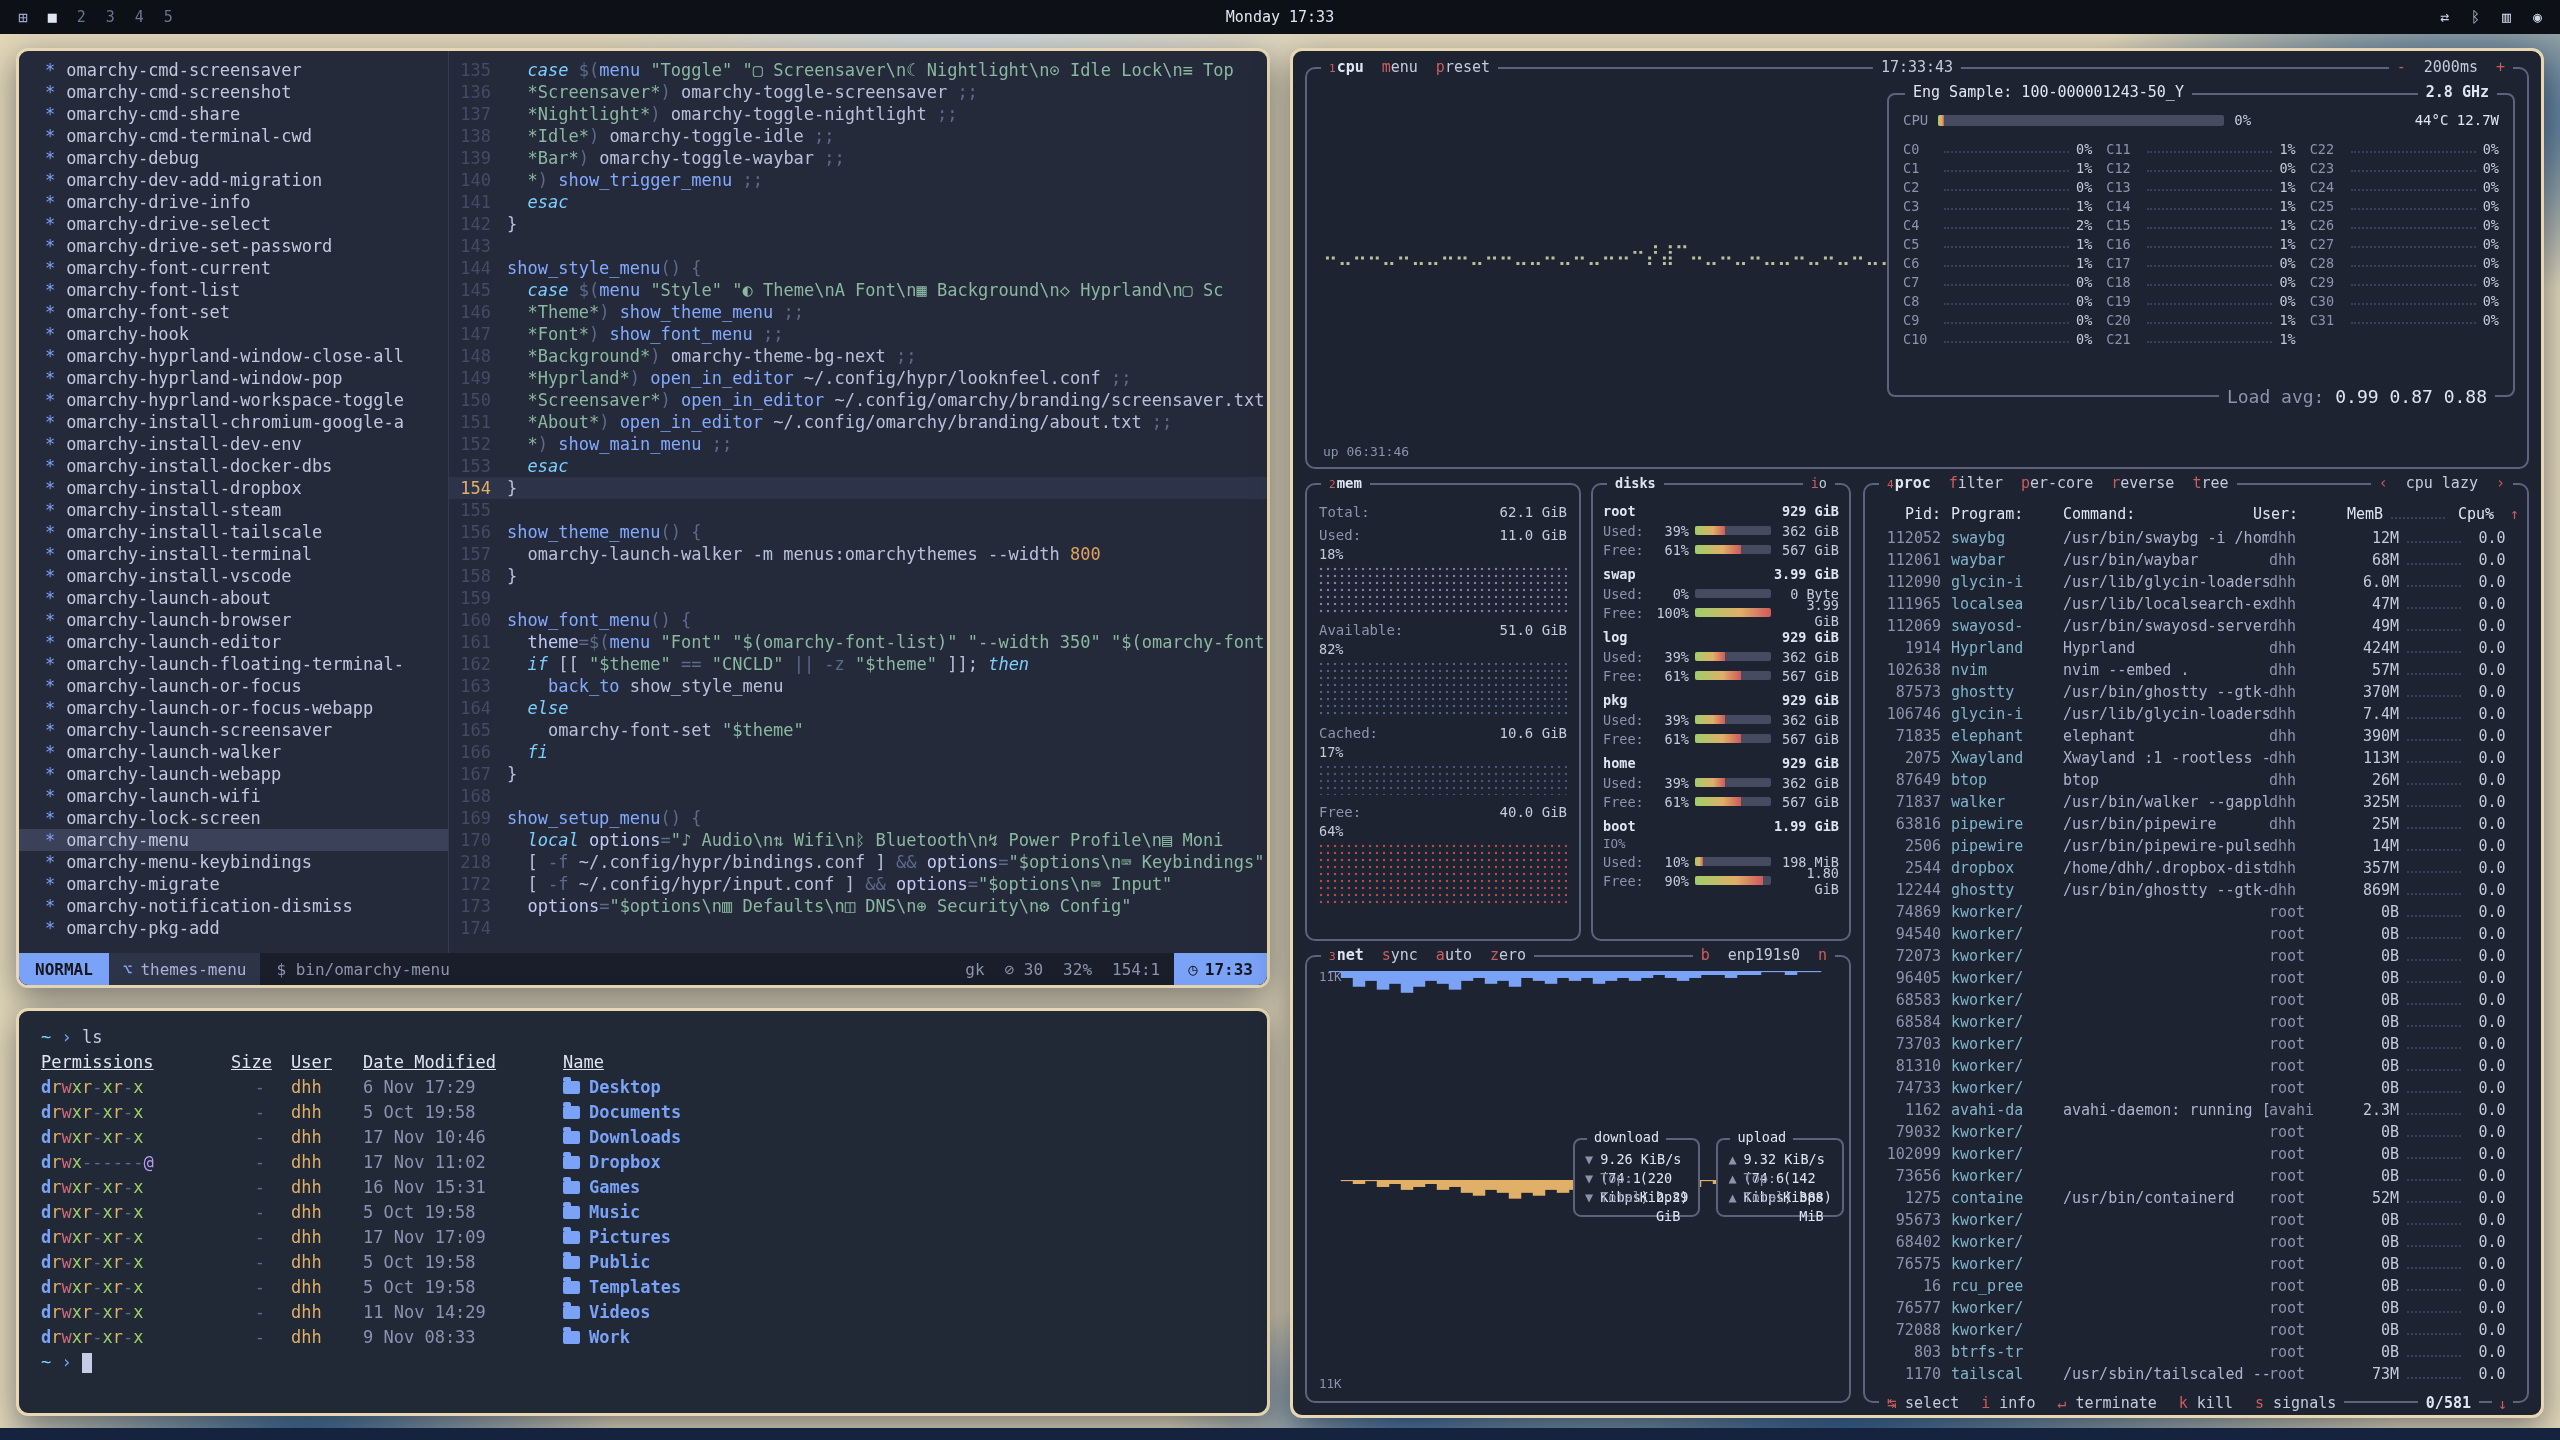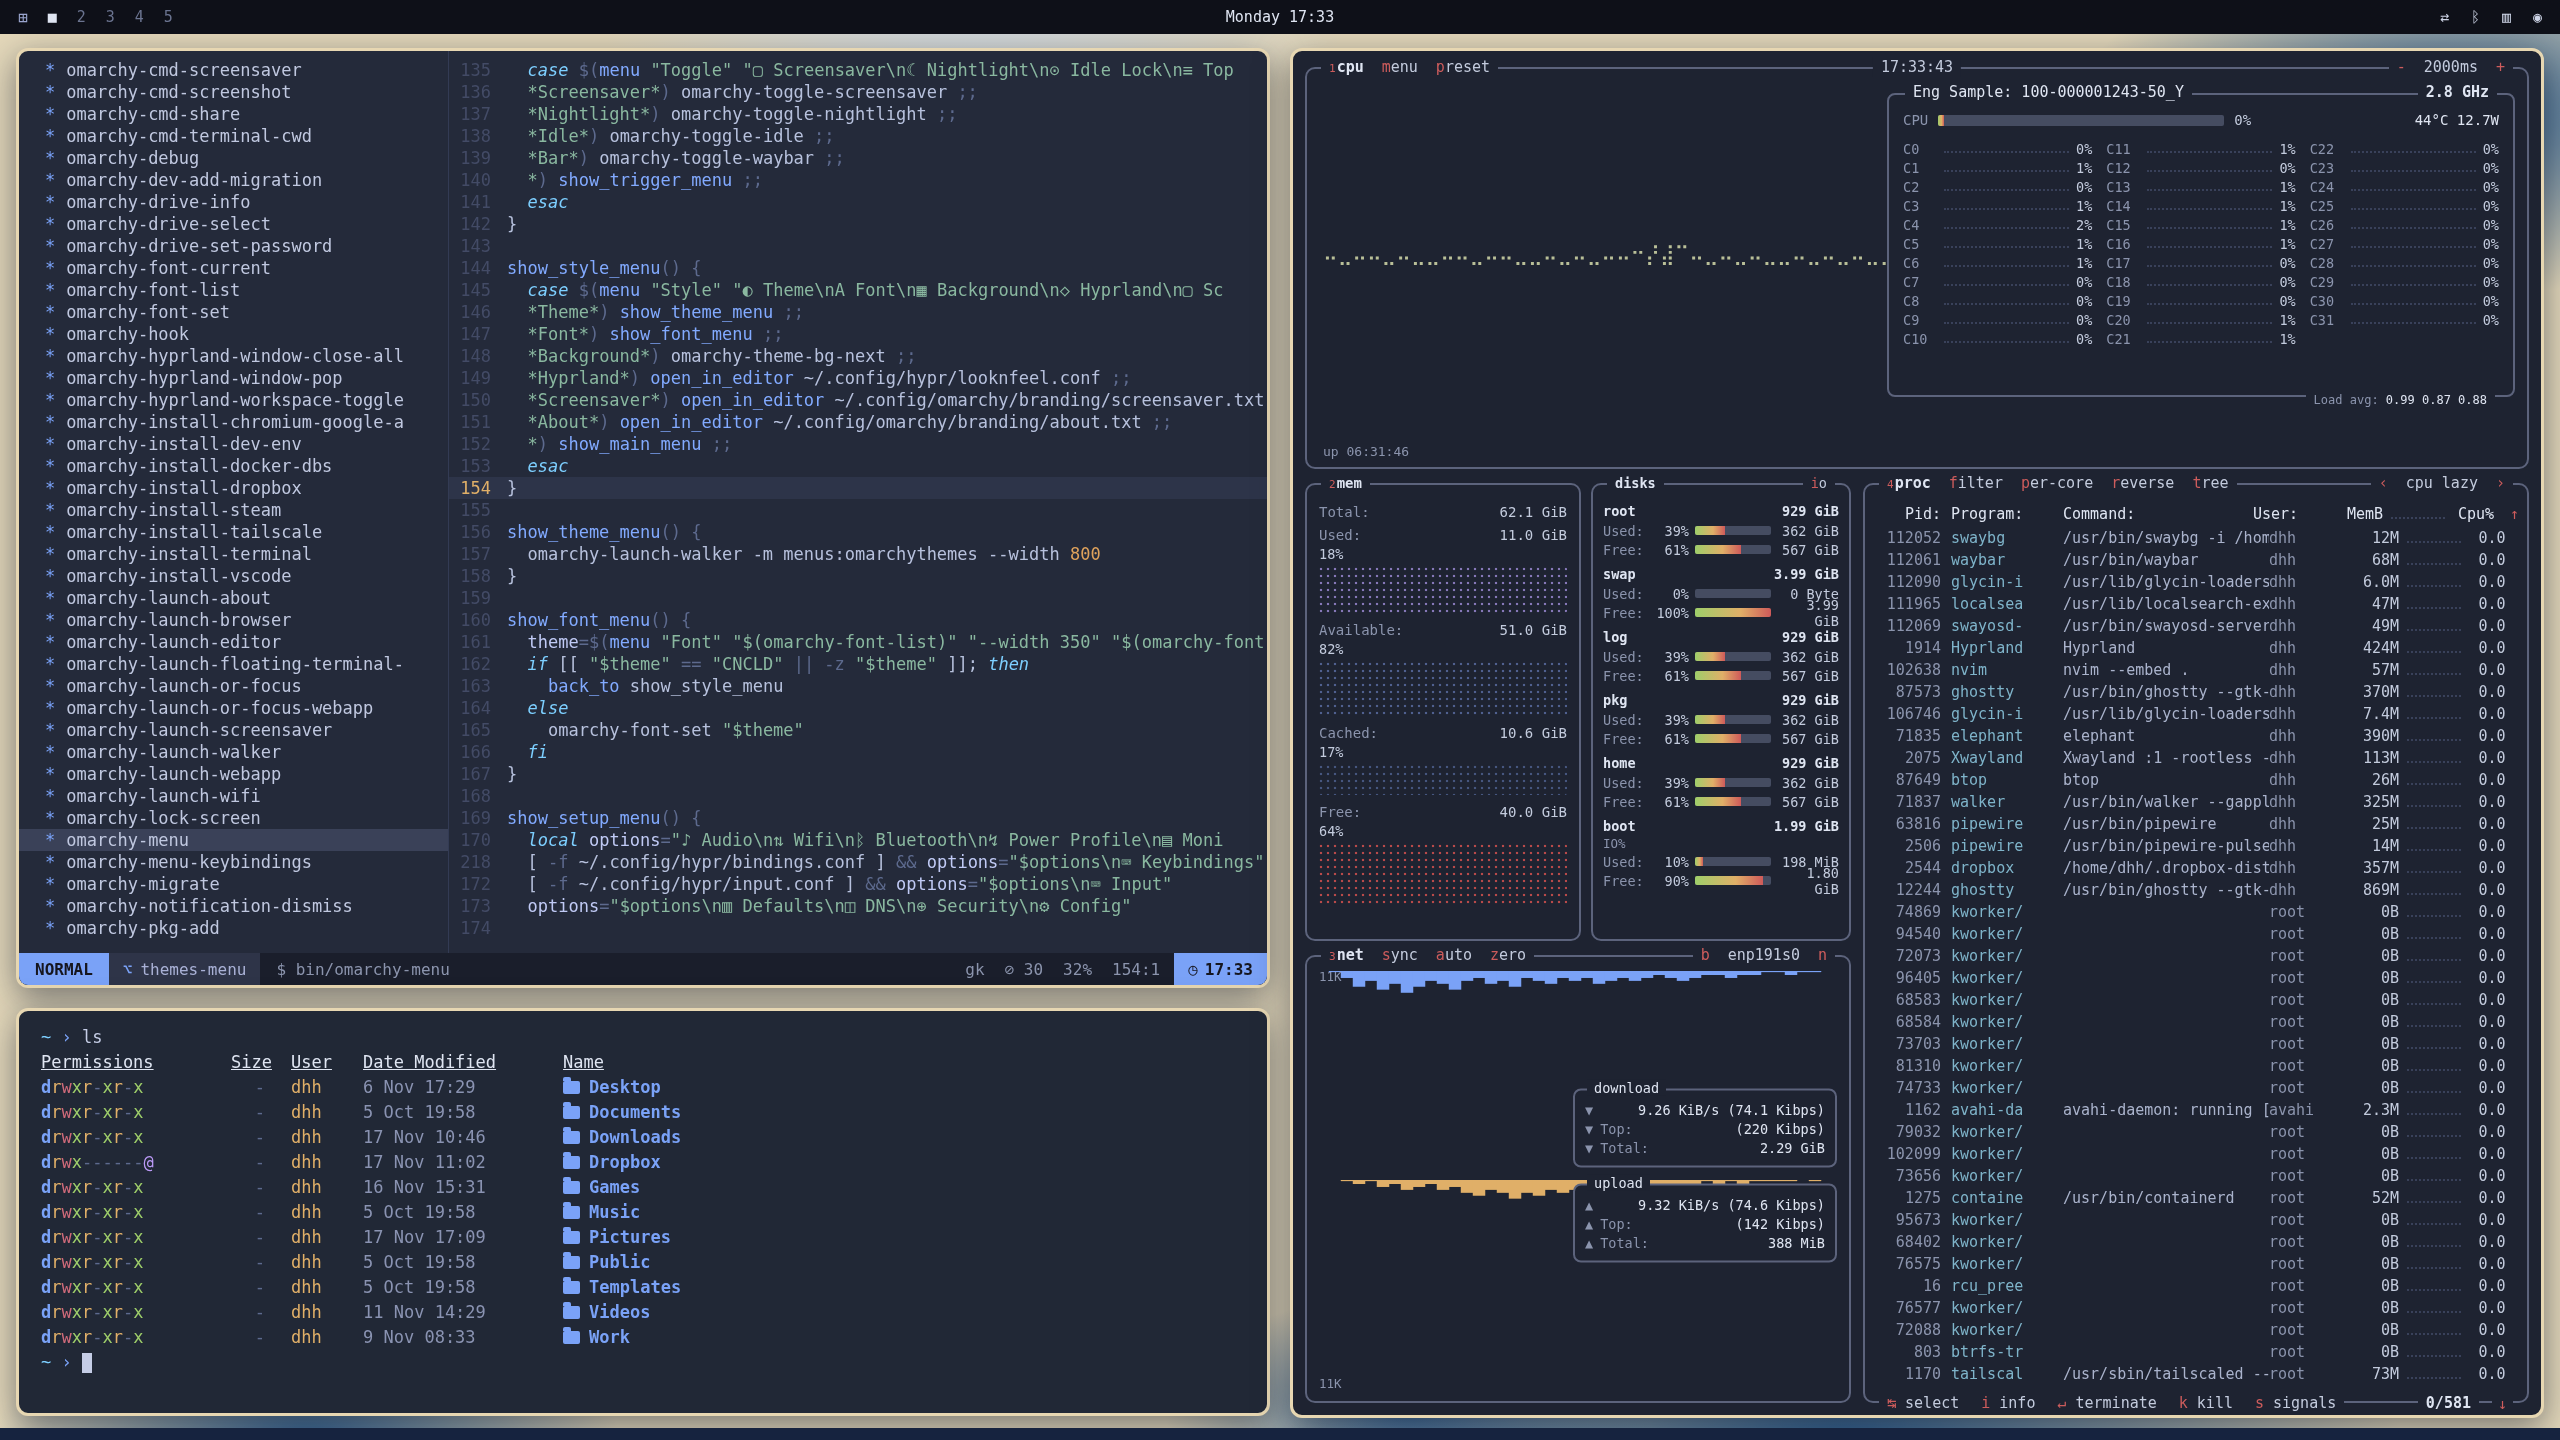--- a/index.html
+++ b/index.html
@@ -93,21 +93,21 @@
 .ci-freq{position:absolute;top:-12px;right:16px;background:var(--bbg);padding:0 8px;color:#dfe5f2;font-weight:bold}
 .ci-meter-row{display:flex;align-items:center;gap:10px;font-size:14px;height:22px}
 .meter.big{width:286px}
 .ci-temp{margin-left:auto;color:#dfe5f2}
 .core-grid{display:flex;gap:14px;margin-top:8px}
 .core-col{flex:1}
 .core-row{display:flex;align-items:center;height:19px;font-size:13.5px}
 .core-name{color:#8b94ad;width:34px;flex:none}
 .core-lead{flex:1;border-bottom:2px dotted #39415a;margin:0 7px;height:9px}
 .core-pct{color:#c3cbdd}
-.loadavg{position:absolute;bottom:-12px;right:18px;background:var(--bbg);padding:0 8px;font-size:12px;color:#dfe5f2;white-space:pre}
+.loadavg{position:absolute;bottom:-12px;right:18px;background:var(--bbg);padding:0 8px;font-size:18px;color:#dfe5f2;white-space:pre}
 
 .btop-lower{display:flex;gap:12px;flex:1;min-height:0}
 .btop-leftcol{width:546px;flex:none;display:flex;flex-direction:column;gap:14px}
 .md-row{display:flex;gap:10px;height:458px;flex:none}
 .mem-box{width:276px;flex:none;padding:16px 12px 8px;font-size:14px}
 .mem-total{display:flex;justify-content:space-between;height:24px;line-height:22px}
 .m-row{display:flex;justify-content:space-between;height:21px;line-height:21px}
 .m-pct{height:19px;color:#c3cbdd;font-size:13.5px}
 .m-graph{height:44px;margin:2px 0 7px;border-radius:2px;background-size:7px 7px}
 .g-used{height:46px;background-image:radial-gradient(circle at 2px 2px,#8678b8 1.3px,transparent 1.6px)}
@@ -126,21 +126,21 @@
 
 .net-box{flex:1;position:relative;min-height:0}
 .net-scale{position:absolute;left:12px;color:#8b94ad;font-size:12.5px;z-index:1}
 .net-scale.top{top:12px}
 .net-scale.bot{bottom:10px}
 .net-graphs{position:absolute;inset:14px 10px 12px 10px;display:flex;flex-direction:column}
 .ng{flex:1;display:flex;align-items:flex-end;overflow:hidden;font-size:20px;line-height:1;transform:scaleY(-1)}
 .ng-down{color:#7aa2f7}
 .ng-up{color:#e0af68}
 .gc{display:inline-block;width:12px;flex:none}
-.net-info{position:absolute;right:12px;top:50%;transform:translateY(-52%);width:264px;display:flex;flex-direction:column;gap:16px;z-index:2}
+.net-info{position:absolute;right:12px;top:50%;transform:translateY(-52%);width:264px;display:flex;flex-direction:row;gap:16px;z-index:2}
 .ni-box{border:2px solid #5c637c;border-radius:8px;background:var(--bbg);padding:10px 10px 8px;position:relative;font-size:13.5px}
 .ni-title{position:absolute;top:-11px;left:12px;background:var(--bbg);padding:0 7px;color:#dfe5f2}
 .ni-row{display:flex;gap:7px;height:19px;line-height:19px}
 .ni-row .val{margin-left:auto;color:#dfe5f2}
 
 .proc-box{flex:1;display:flex;flex-direction:column;padding:18px 8px 14px;min-width:0}
 .proc-head,.proc-row{display:flex;height:22px;line-height:22px;white-space:pre;overflow:hidden;font-size:15px;flex:none}
 .proc-head span{color:#dfe5f2}
 .pc-pid{width:78px;text-align:right;padding-right:10px;flex:none;color:#8b94ad}
 .pc-prog{width:112px;flex:none;color:#7fb4ca;overflow:hidden}

